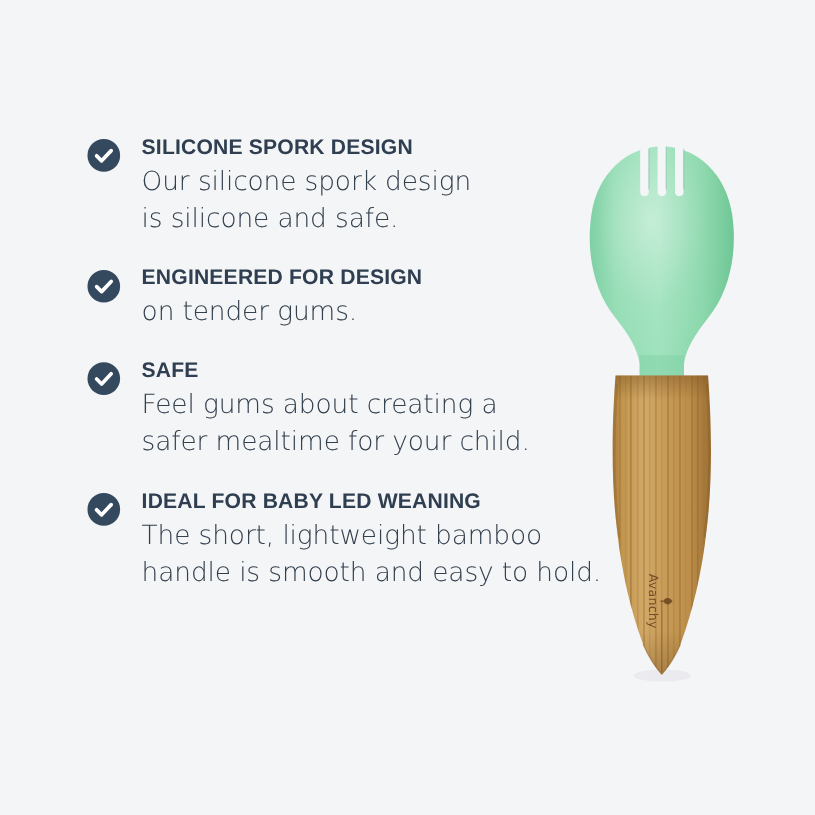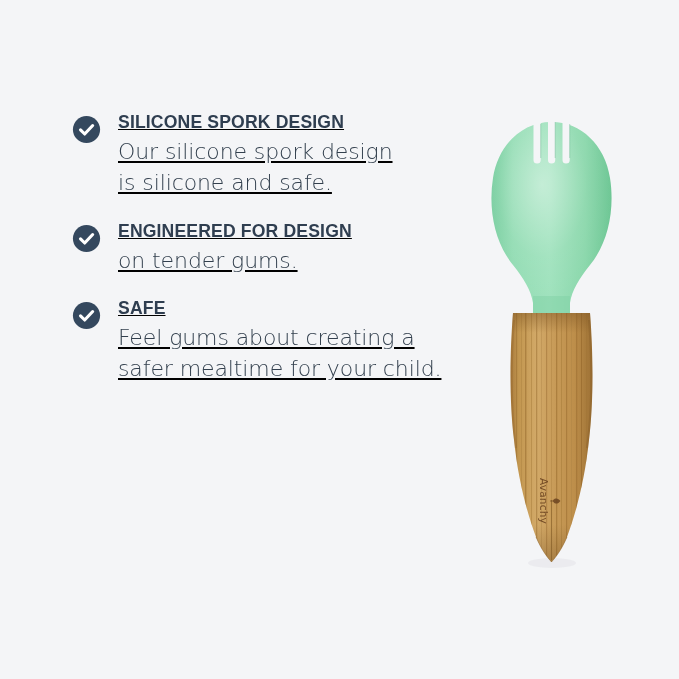--- a/index.html
+++ b/index.html
@@ -21,21 +21,20 @@
     height: 679px;
     background: #f4f5f7;
   }
 
   
   .feature-list {
     position: absolute;
     left: 72px;
     top: 112px;
     width: 400px;
-    text-decoration: underline;
   }
   .feature-row {
     position: relative;
     display: flex;
     align-items: flex-start;
     margin-bottom: 22px;
   }
   .check-wrap {
     flex: 0 0 auto;
     width: 30px;
@@ -170,20 +169,35 @@
       </div>
       <div class="feature-text">
         <p class="feature-title">SAFE</p>
         <p class="feature-desc">
           <span class="line">Feel gums about creating a</span>
           <span class="line">safer mealtime for your child.</span>
         </p>
       </div>
     </div>
 
+    <div class="feature-row">
+      <div class="check-wrap">
+        <svg class="check-circle" viewBox="0 0 32 32" aria-hidden="true">
+          <circle cx="16" cy="16" r="15" fill="#34485e"></circle>
+          <path d="M9.4 16.4 L14.0 21.0 L22.8 11.6" fill="none" stroke="#ffffff" stroke-width="3.4" stroke-linecap="round" stroke-linejoin="round"></path>
+        </svg>
+      </div>
+      <div class="feature-text">
+        <p class="feature-title">IDEAL FOR BABY LED WEANING</p>
+        <p class="feature-desc">
+          <span class="line">The short, lightweight bamboo</span>
+          <span class="line">handle is smooth and easy to hold.</span>
+        </p>
+      </div>
+    </div>
 
   </div>
 
   <div class="product">
     <svg viewBox="0 0 180 480" aria-hidden="true">
       <defs>
 
         <linearGradient id="mintGrad" x1="0" y1="0" x2="1" y2="0">
           <stop offset="0%" stop-color="#79ceA0"></stop>
           <stop offset="18%" stop-color="#92dcb3"></stop>

